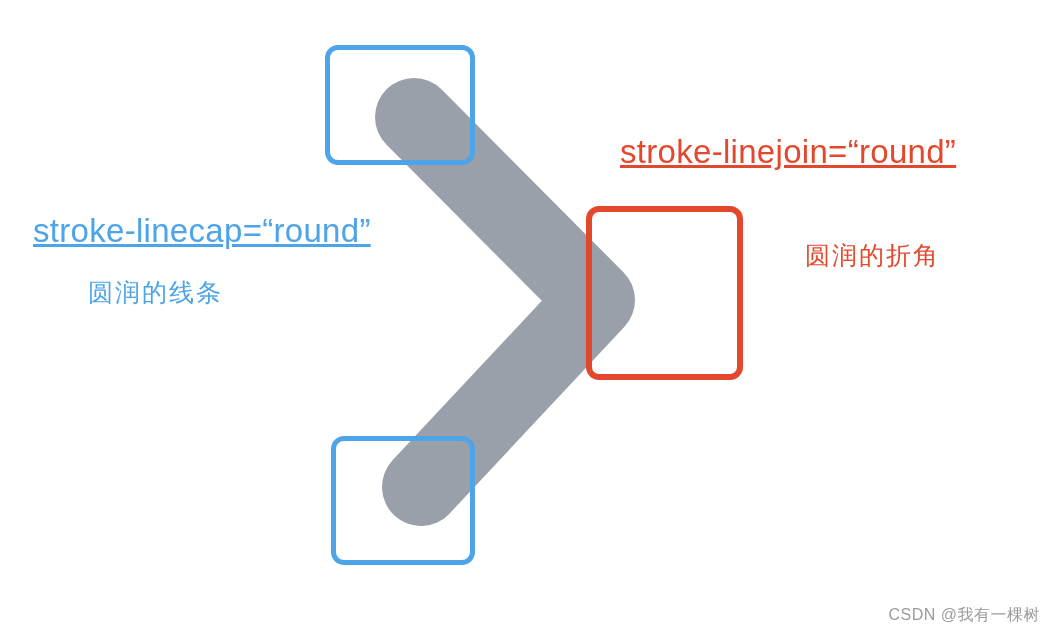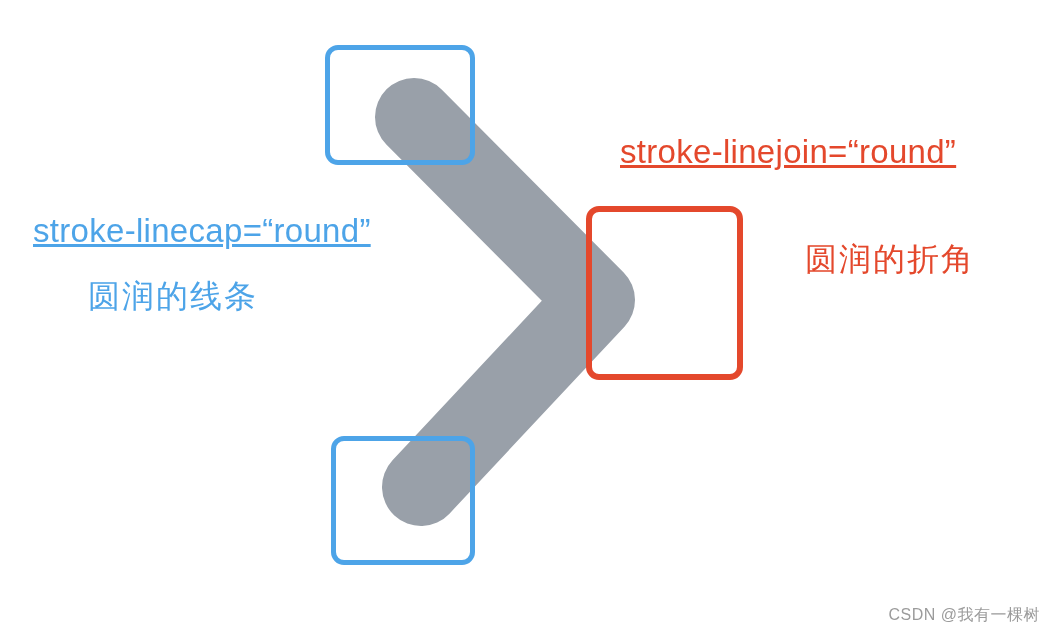--- a/index.html
+++ b/index.html
@@ -29,21 +29,21 @@
   }
   .box.blue { border: 5px solid var(--blue, #4da4e8); }
   .box.red  { border: 6px solid var(--red, #e4482c); }
   .box.top-cap    { left: 325px; top: 45px;  width: 150px; height: 120px; }
   .box.bottom-cap { left: 331px; top: 436px; width: 144px; height: 129px; }
   .box.join       { left: 586px; top: 206px; width: 157px; height: 174px; }
   .label { position: absolute; white-space: nowrap; line-height: 1.2; }
   .label.blue { color: var(--blue, #4da4e8); }
   .label.red  { color: var(--red, #e4482c); }
   .label.code { font-size: 33px; letter-spacing: 0.3px; text-decoration: underline; }
-  .label.desc { font-size: 32px; letter-spacing: 2px; }
+  .label.desc { font-size: 25px; letter-spacing: 2px; }
   .label.linecap-code  { left: 33px;  top: 211px; }
   .label.linecap-desc  { left: 88px;  top: 277px; }
   .label.linejoin-code { left: 620px; top: 132px; }
   .label.linejoin-desc { left: 805px; top: 240px; }
   .watermark {
     position: absolute;
     right: 10px; bottom: 8px;
     font-size: 16px;
     color: var(--watermark, #9b9b9b);
     letter-spacing: 0.5px;

